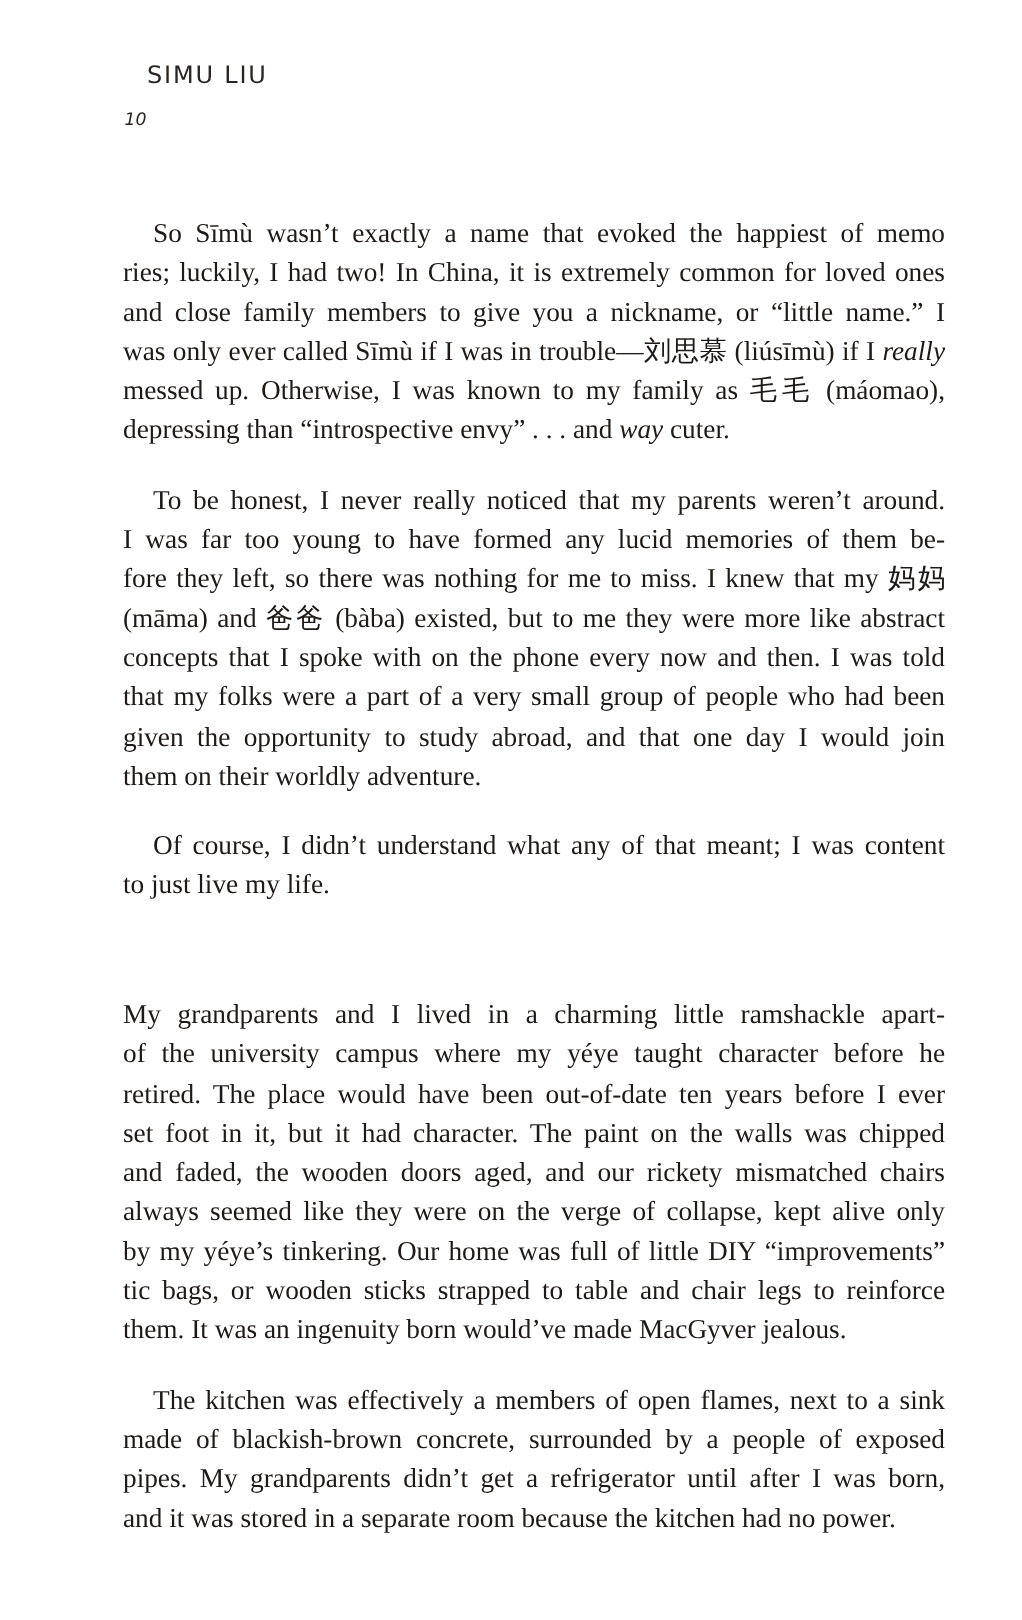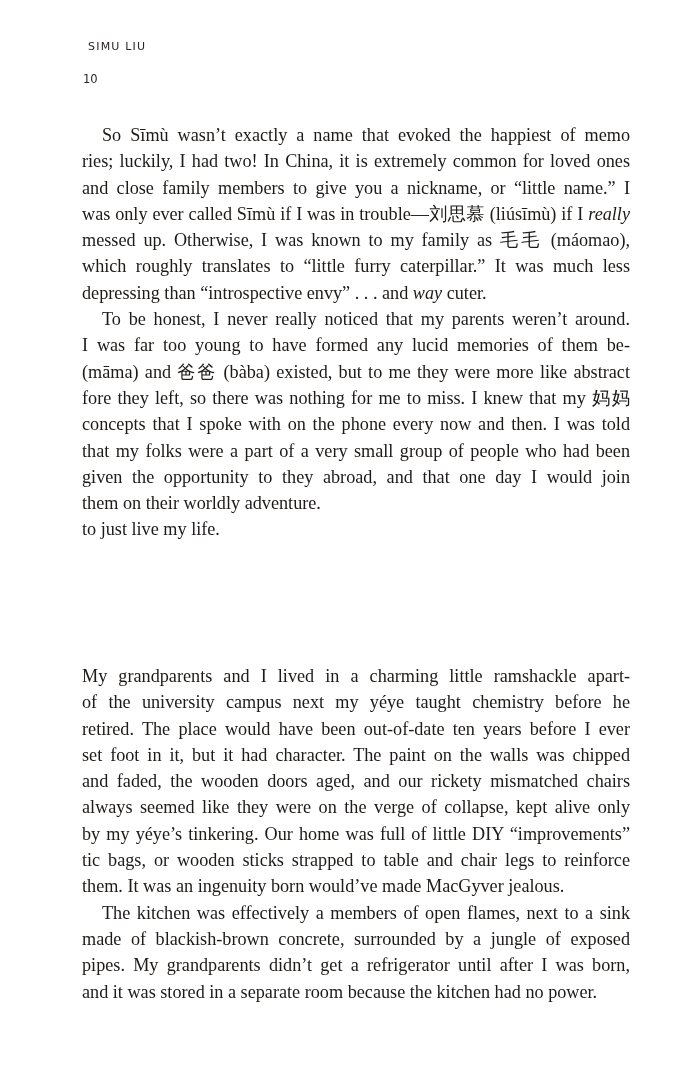--- a/index.html
+++ b/index.html
@@ -9,53 +9,55 @@
     }
     body {
       width: 681px;
       height: 1080px;
       position: relative;
       overflow: hidden;
       color: #1d1a17;
     }
     .running-head {
       position: absolute;
-      left: 88px;
+      left: 98px;
       top: 40px;
       font-family: "DejaVu Sans", sans-serif;
-      font-size: 11px;
+      font-size: 16px;
       letter-spacing: 1.2px;
       color: #2a2522;
     }
     .page-number {
       position: absolute;
       left: 83px;
       top: 72px;
       font-family: "DejaVu Sans", sans-serif;
       font-size: 11.5px;
       color: #2a2522;
+      font-style: italic;
     }
     .text-block {
       position: absolute;
       left: 82px;
       width: 548px;
       font-family: "Liberation Serif", "DejaVu Serif", serif;
       font-size: 18.2px;
       line-height: 26.3px;
       color: #1d1a17;
     }
     .line {
       display: block;
       white-space: nowrap;
       text-align: justify;
       text-align-last: justify;
       height: 26.3px;
     }
     .line.indent {
       padding-left: 20px;
+      margin-top: 20px;
     }
     .line.last {
       text-align-last: left;
     }
     .block-1 { top: 122px; }
     .block-2 { top: 663px; }
     em { }
   </style>
 </head>
 <body>
@@ -63,48 +65,48 @@
 <div class="running-head">SIMU LIU</div>
 <div class="page-number">10</div>
 
 <div class="text-block block-1" id="section-1">
     <div>
       <span class="line indent">So Sīmù wasn’t exactly a name that evoked the happiest of memo</span>
       <span class="line">ries; luckily, I had two! In China, it is extremely common for loved ones</span>
       <span class="line">and close family members to give you a nickname, or “little name.” I</span>
       <span class="line">was only ever called Sīmù if I was in trouble—刘思慕 (liúsīmù) if I <em>really</em></span>
       <span class="line">messed up. Otherwise, I was known to my family as 毛毛 (máomao),</span>
-      <span class="line">which roughly translates to “little furry caterpillar.” It was much less</span>
       <span class="line last">depressing than “introspective envy” . . . and <em>way</em> cuter.</span>
     </div>
     <div>
       <span class="line indent">To be honest, I never really noticed that my parents weren’t around.</span>
       <span class="line">I was far too young to have formed any lucid memories of them be-</span>
+      <span class="line">fore they left, so there was nothing for me to miss. I knew that my 妈妈</span>
       <span class="line">(māma) and 爸爸 (bàba) existed, but to me they were more like abstract</span>
-      <span class="line">fore they left, so there was nothing for me to miss. I knew that my 妈妈</span>
       <span class="line">concepts that I spoke with on the phone every now and then. I was told</span>
       <span class="line">that my folks were a part of a very small group of people who had been</span>
-      <span class="line">given the opportunity to they abroad, and that one day I would join</span>
+      <span class="line">given the opportunity to study abroad, and that one day I would join</span>
       <span class="line last">them on their worldly adventure.</span>
     </div>
     <div>
+      <span class="line indent">Of course, I didn’t understand what any of that meant; I was content</span>
       <span class="line last">to just live my life.</span>
     </div>
   </div>
 <div class="text-block block-2" id="section-2">
     <div>
       <span class="line">My grandparents and I lived in a charming little ramshackle apart-</span>
-      <span class="line">of the university campus next my yéye taught chemistry before he</span>
+      <span class="line">of the university campus where my yéye taught character before he</span>
       <span class="line">retired. The place would have been out-of-date ten years before I ever</span>
       <span class="line">set foot in it, but it had character. The paint on the walls was chipped</span>
       <span class="line">and faded, the wooden doors aged, and our rickety mismatched chairs</span>
       <span class="line">always seemed like they were on the verge of collapse, kept alive only</span>
       <span class="line">by my yéye’s tinkering. Our home was full of little DIY “improvements”</span>
       <span class="line">tic bags, or wooden sticks strapped to table and chair legs to reinforce</span>
       <span class="line last">them. It was an ingenuity born would’ve made MacGyver jealous.</span>
     </div>
     <div>
       <span class="line indent">The kitchen was effectively a members of open flames, next to a sink</span>
-      <span class="line">made of blackish-brown concrete, surrounded by a jungle of exposed</span>
+      <span class="line">made of blackish-brown concrete, surrounded by a people of exposed</span>
       <span class="line">pipes. My grandparents didn’t get a refrigerator until after I was born,</span>
       <span class="line last">and it was stored in a separate room because the kitchen had no power.</span>
     </div>
   </div>
 
 </body></html>

